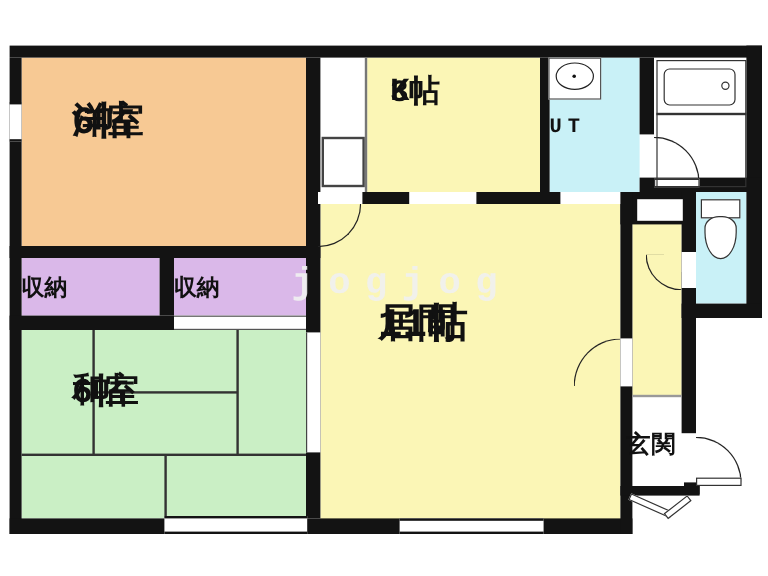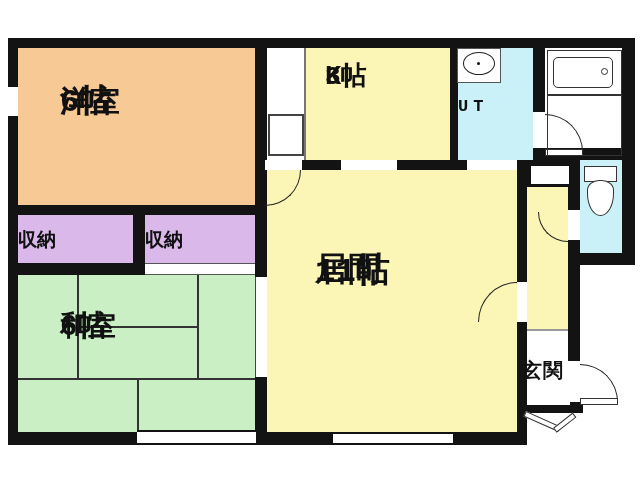--- a/index.html
+++ b/index.html
@@ -123,14 +123,15 @@
   <div class="lbl" style="left:18px;top:227px;width:115px;font-size:19px;">
     <div>収納</div>
   </div>
   <div class="lbl" style="left:145px;top:227px;width:110px;font-size:19px;">
     <div>収納</div>
   </div>
   <div class="lbl" style="left:522px;top:357px;width:52px;font-size:20px;letter-spacing:1px;">
     <div>玄関</div>
   </div>
 
+  <div id="watermark">jogjog</div>
 
 </div>
 
 </body></html>

